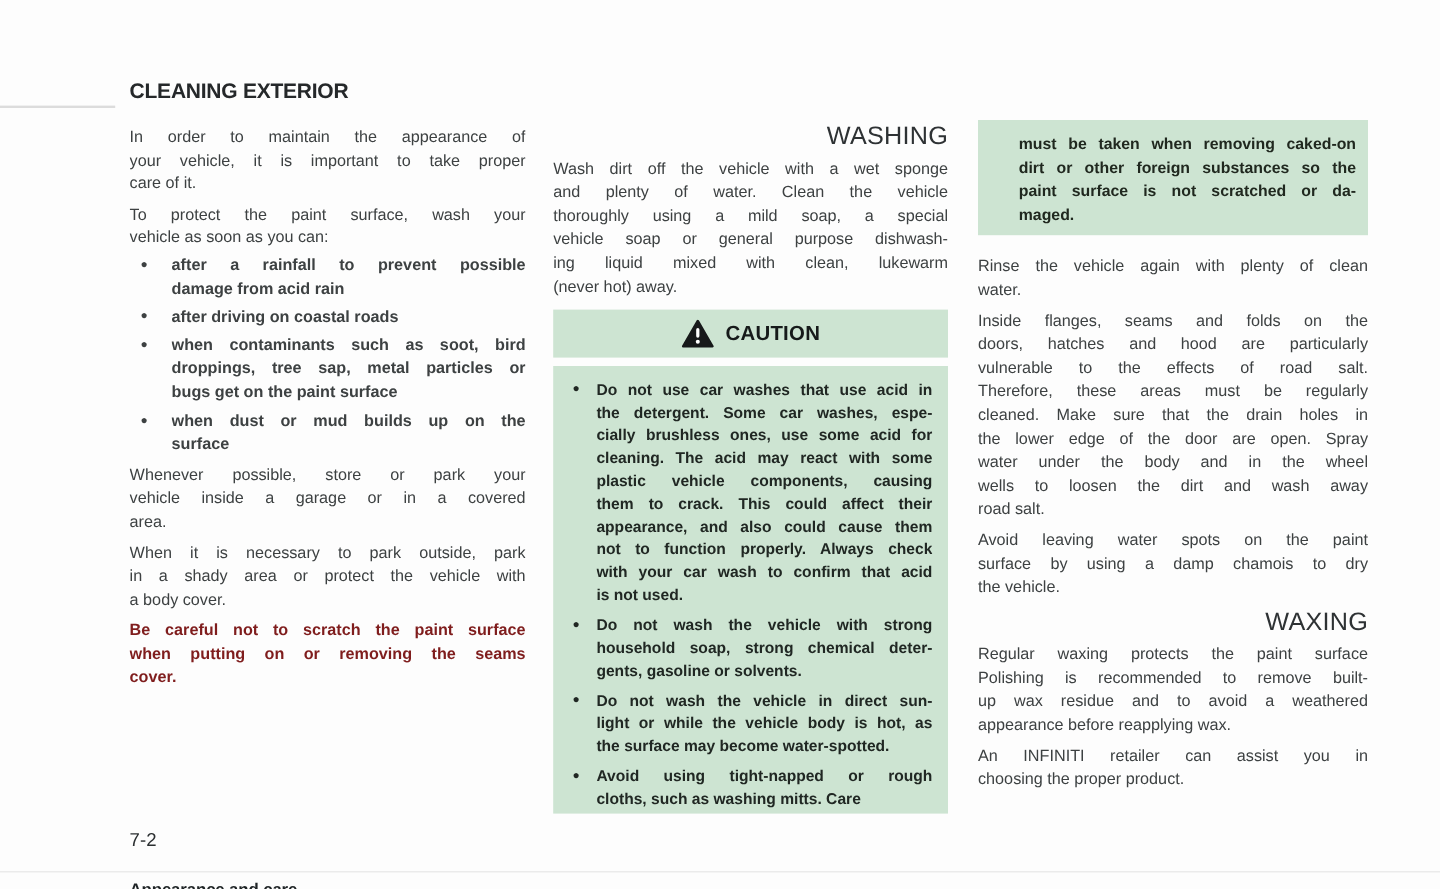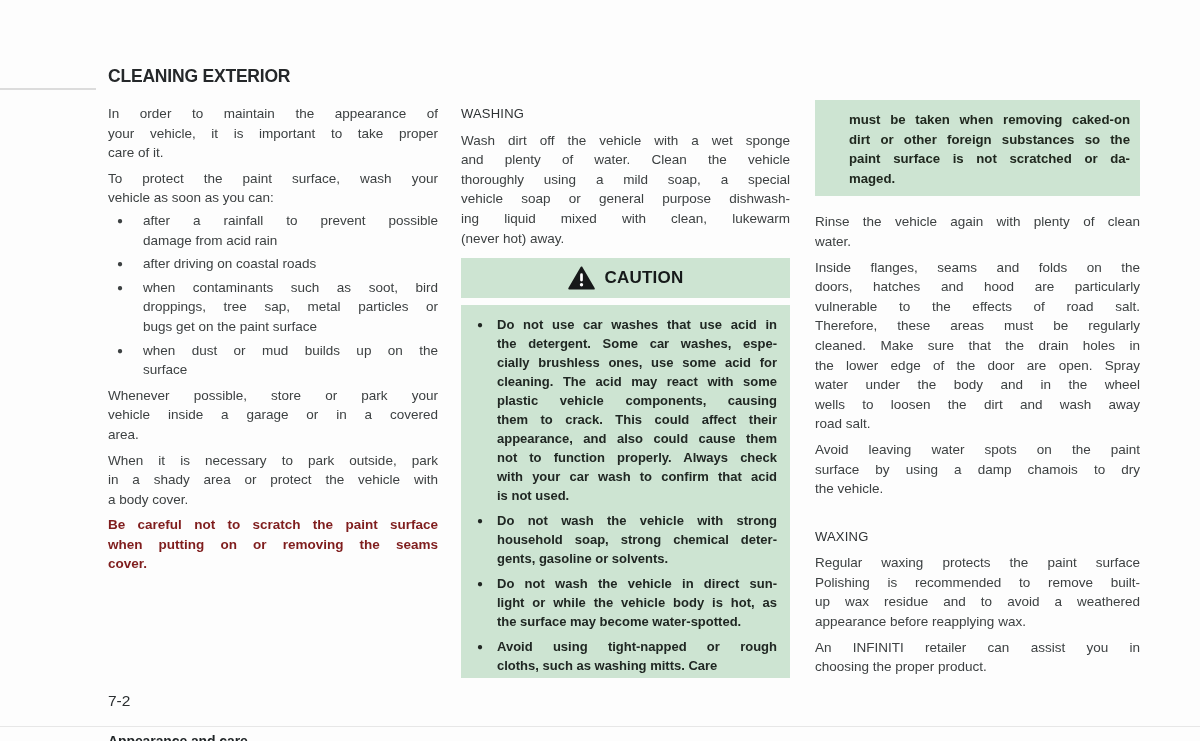--- a/index.html
+++ b/index.html
@@ -28,25 +28,25 @@
 
   .para { margin: 0 0 6px 0; }
   .para-bold { font-weight: bold; color: #7f1d1d; }
 
   
   .ln { white-space: nowrap; overflow: hidden; text-align: justify; text-align-last: justify; }
   .ln-last { text-align-last: left; }
 
   .bullet { display: flex; margin: 2px 0 4px 0; }
   .bullet .bm { flex: 0 0 35px; padding-left: 9px; font-size: 10px; box-sizing: border-box; }
-  .bullet .btxt { flex: 1 1 auto; min-width: 0; }
+  .bullet .btxt { flex: 1 1 auto; min-width: 0; font-weight: bold; }
 
   .section-heading {
-    font-size: 13px; font-weight: 400; color: #2e3234;
-    letter-spacing: 0.2px; margin: 0 0 7px 0;
+    font-size: 21px; font-weight: 400; color: #2e3234;
+    letter-spacing: 0.2px; margin: 0 0 7px 0; text-align: right;
   }
 
   .green { background: #cde4d2; }
 
   
   .caution-header {
     margin-top: 10px; height: 40px;
     display: flex; align-items: center; justify-content: center;
     gap: 10px;
   }
@@ -218,21 +218,21 @@
       <div class="ln">Inside flanges, seams and folds on the</div>
       <div class="ln">doors, hatches and hood are particularly</div>
       <div class="ln">vulnerable to the effects of road salt.</div>
       <div class="ln">Therefore, these areas must be regularly</div>
       <div class="ln">cleaned. Make sure that the drain holes in</div>
       <div class="ln">the lower edge of the door are open. Spray</div>
       <div class="ln">water under the body and in the wheel</div>
       <div class="ln">wells to loosen the dirt and wash away</div>
       <div class="ln ln-last">road salt.</div>
     </div>
-  <div class="para" style="margin-bottom:28px">
+  <div class="para" style="margin-bottom:10px">
       <div class="ln">Avoid leaving water spots on the paint</div>
       <div class="ln">surface by using a damp chamois to dry</div>
       <div class="ln ln-last">the vehicle.</div>
     </div>
 
   <div class="section-heading">WAXING</div>
   <div class="para">
       <div class="ln">Regular waxing protects the paint surface</div>
       <div class="ln">Polishing is recommended to remove built-</div>
       <div class="ln">up wax residue and to avoid a weathered</div>

